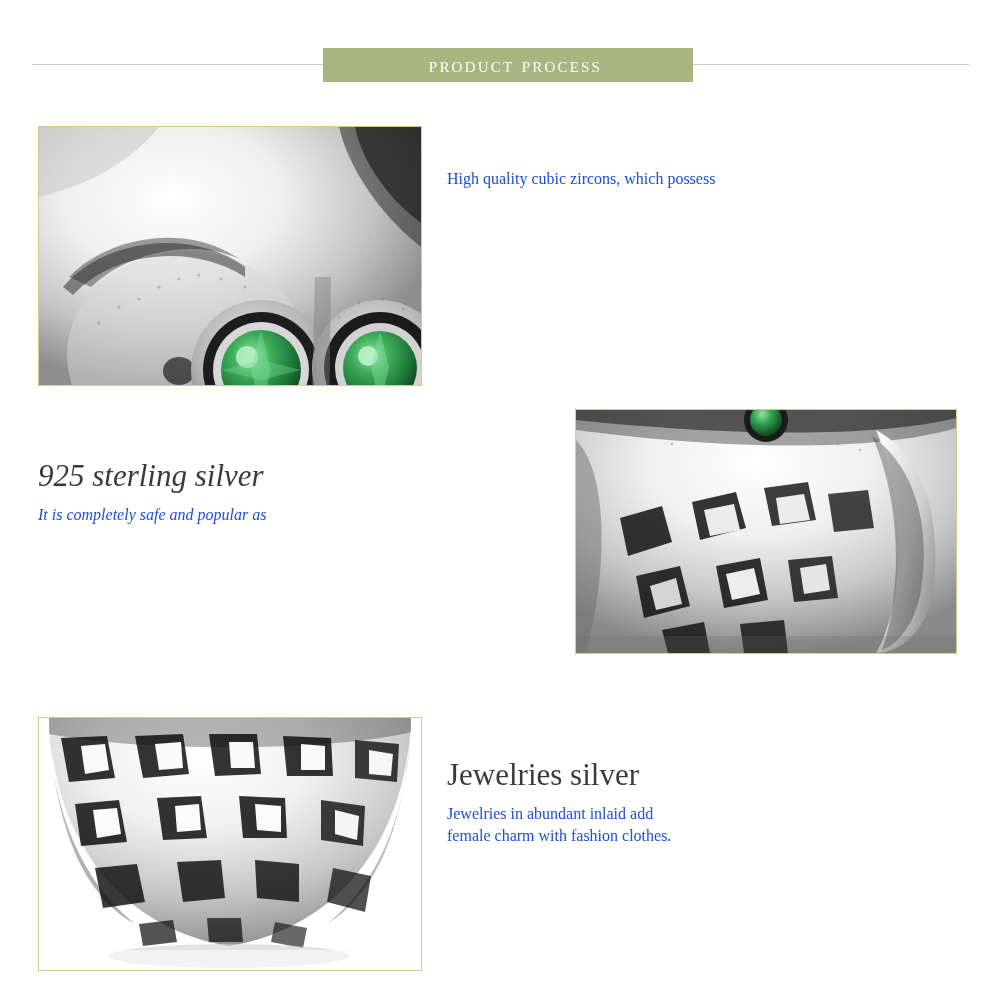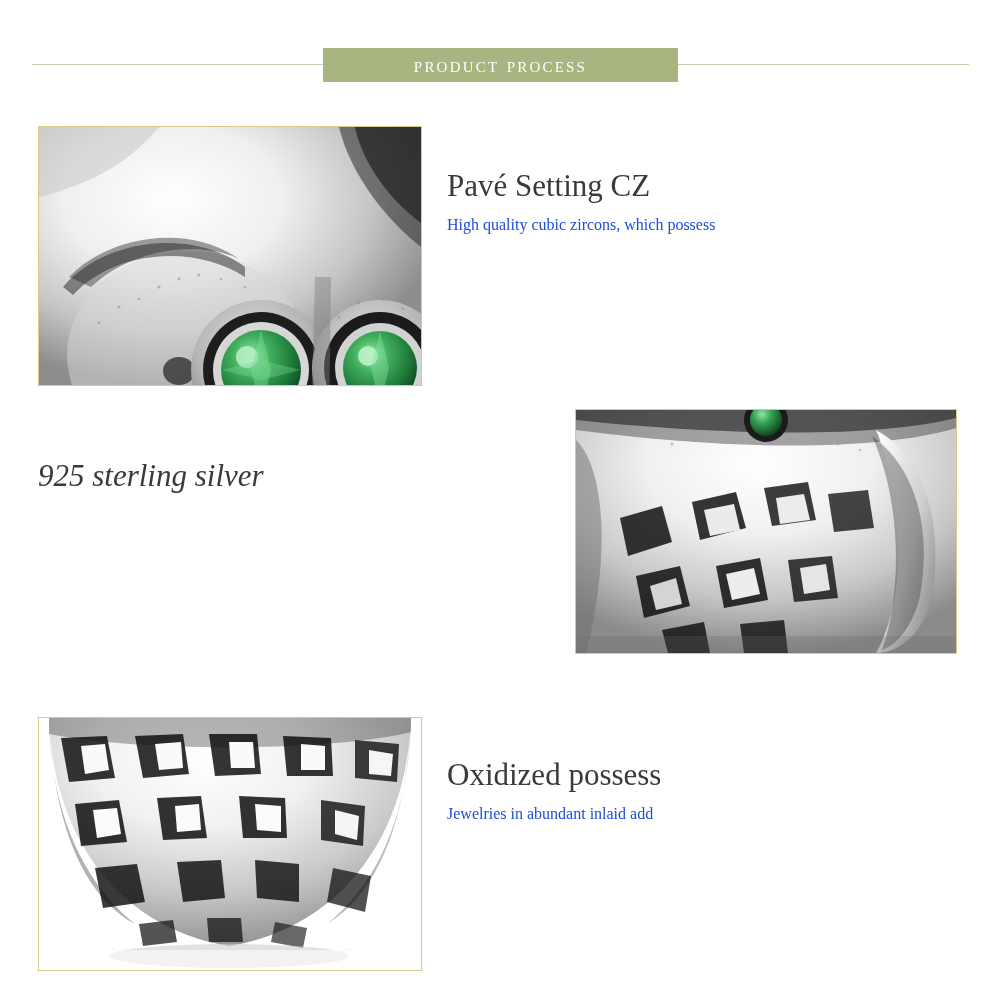--- a/index.html
+++ b/index.html
@@ -35,20 +35,21 @@
   .header-badge {
     position: absolute;
     top: 0;
     left: 323px;
     width: 355px;
     height: 34px;
     background: #a9b581;
     display: flex;
     align-items: center;
     justify-content: center;
+    padding-left: 15px;
   }
   .header-badge span {
     color: #ffffff;
     font-family: "Liberation Serif", serif;
     font-size: 21px;
     letter-spacing: 2.2px;
     font-variant: small-caps;
     text-transform: lowercase;
   }
   .header-badge span::first-letter {
@@ -200,29 +201,29 @@
         <circle cx="150" cy="300" r="1.4"></circle>
           <circle cx="176" cy="312" r="1.4"></circle>
         <circle cx="96" cy="284" r="1.3"></circle>
           <circle cx="72" cy="262" r="1.4"></circle>
       </g>
     </svg>
   </div>
 </div>
 
 <div class="block1">
-  <h2 class="tb-title">Pavé Setting CZ</h2>
   <div class="tb-body">
     <div>High quality cubic zircons, which possess</div>
   </div>
 </div>
 
 <div class="block2">
   <h2 class="tb-title">925 sterling silver</h2>
   <div class="tb-body">
+    <div>It is completely safe and popular as</div>
   </div>
 </div>
 
 <div class="photo" id="photo-body">
   <div class="photo-inner">
     <div class="metal v2"></div>
     <svg width="380" height="243" viewBox="0 0 380 243" style="position:absolute;inset:0;">
       <defs>
         <radialGradient id="silverB" cx="48%" cy="22%" r="78%">
           <stop offset="0%" stop-color="#ffffff"></stop>
@@ -344,17 +345,18 @@
       <path d="M236 204 L268 210 L264 230 L232 224 Z" fill="#0c0c0c" opacity="0.62"></path>
 
       <ellipse cx="190" cy="238" rx="120" ry="12" fill="#cfcfcf" opacity="0.6"></ellipse>
       <path d="M70 230 C120 248 260 248 312 230 C280 250 100 250 70 230 Z" fill="#e4e4e4" opacity="0.7"></path>
       <rect x="0" y="232" width="382" height="20" fill="#ffffff" opacity="0.55"></rect>
     </svg>
   </div>
 </div>
 
 <div class="block3">
-  <h2 class="tb-title">Oxidized possess</h2>
+  <h2 class="tb-title">Jewelries silver</h2>
   <div class="tb-body">
     <div>Jewelries in abundant inlaid add</div>
+    <div>female charm with fashion clothes.</div>
   </div>
 </div>
 
 </body></html>

